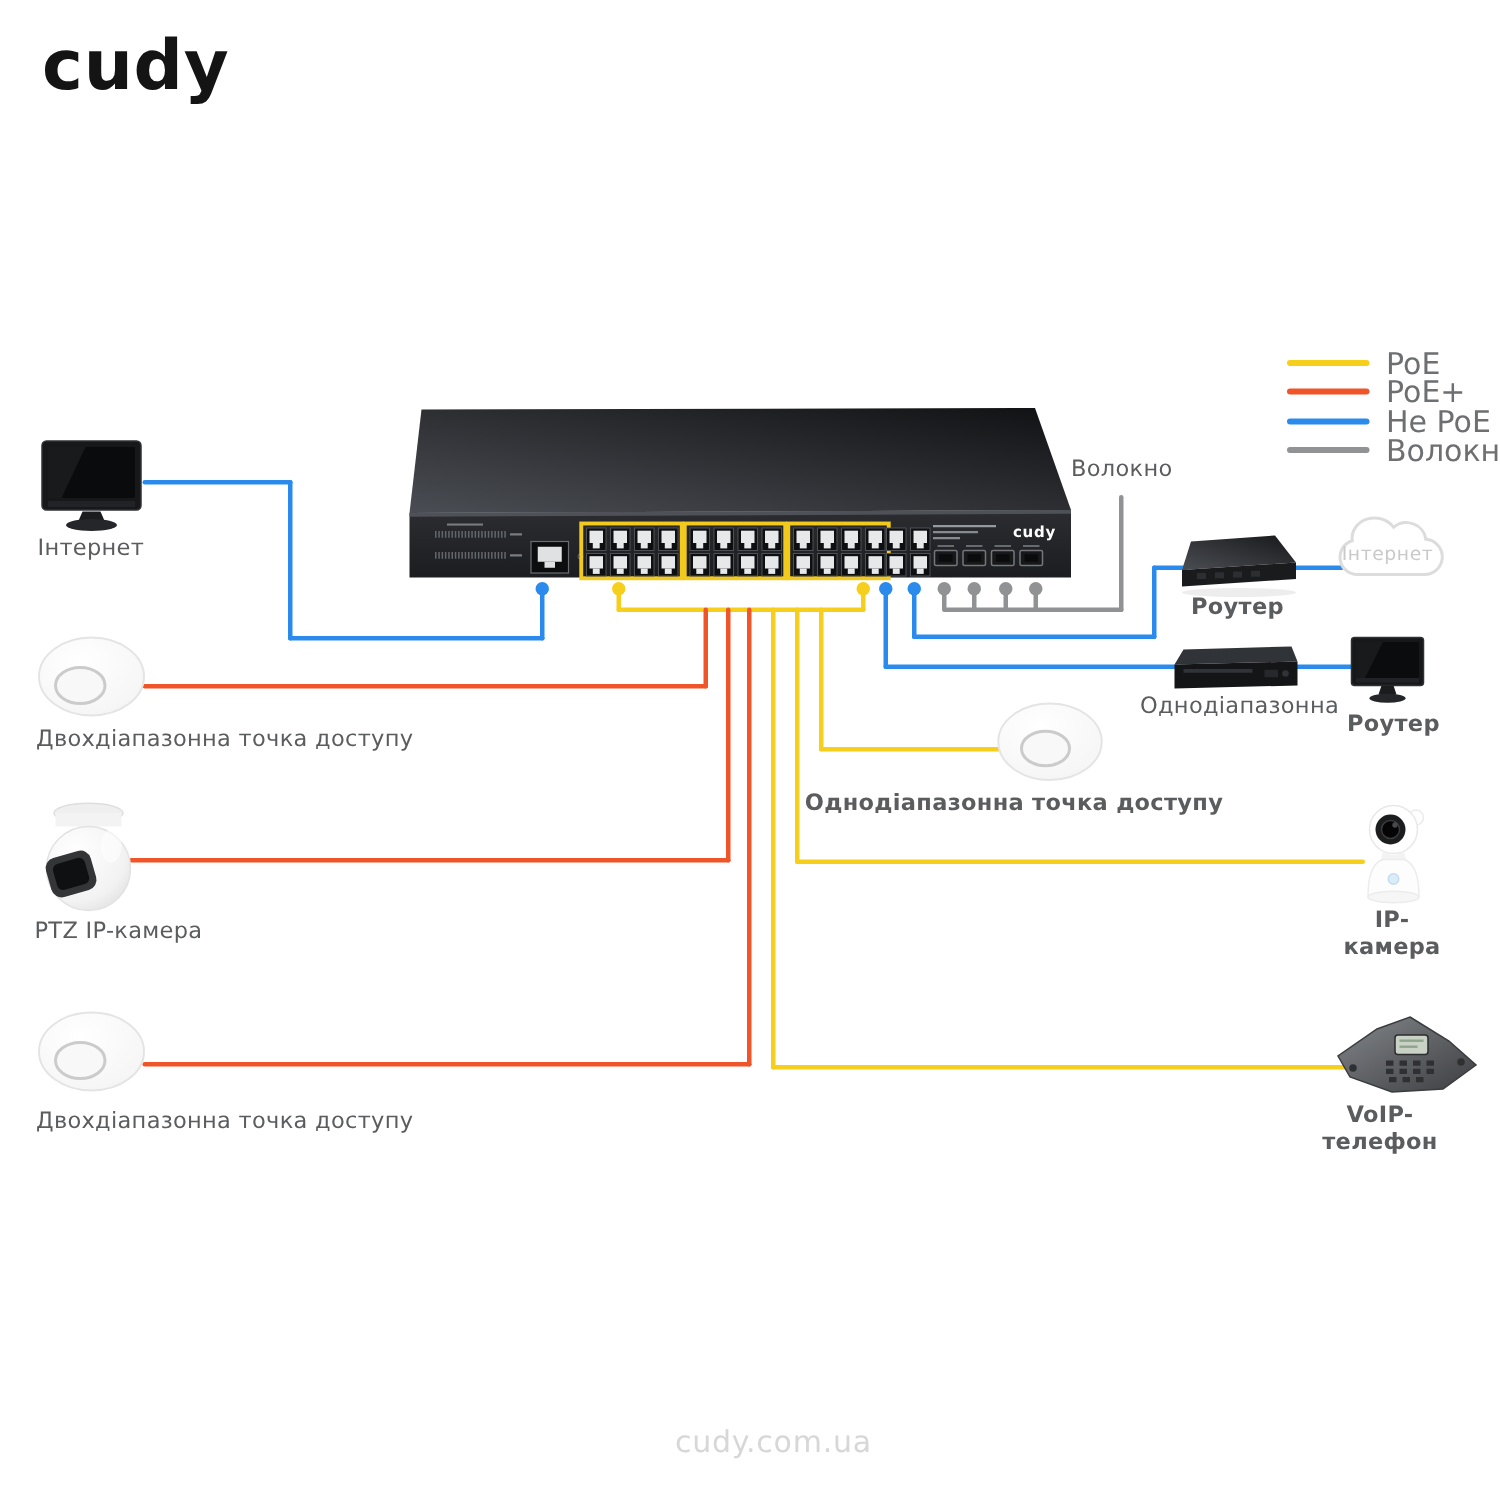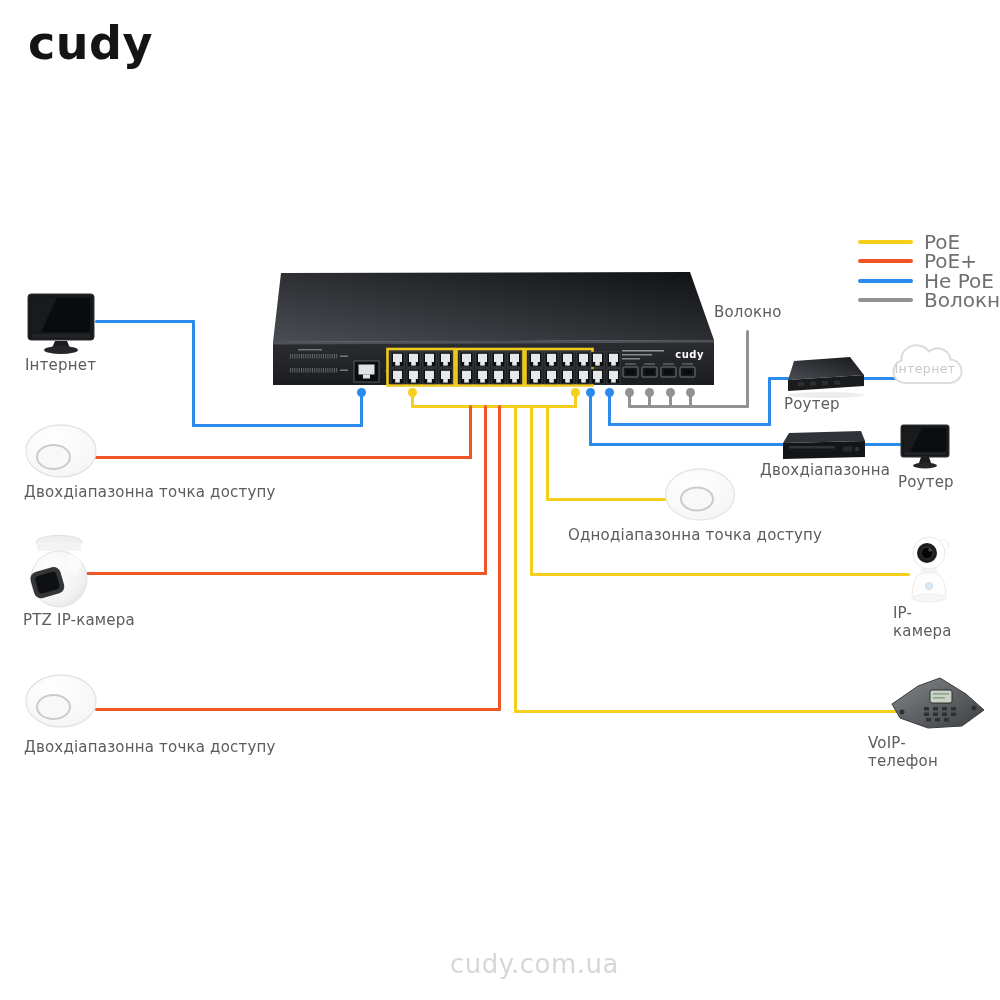--- a/index.html
+++ b/index.html
@@ -6,27 +6,27 @@
   .stage{position:relative;width:1000px;height:1000px;background:#ffffff;overflow:hidden;
          font-family:"DejaVu Sans",sans-serif;}
   .abs{position:absolute;}
   .line{position:absolute;border-radius:2px;}
   .dot{position:absolute;width:9px;height:9px;border-radius:50%;}
   .c-poe{background:#F6CF1D;}
   .c-poeplus{background:#F0552A;}
   .c-nonpoe{background:#2B8BEC;}
   .c-fiber{background:#909294;}
   .lbl{position:absolute;color:#5B5C5E;font-size:15px;letter-spacing:.2px;white-space:nowrap;}
-  .lbl.center{text-align:left;white-space:normal;}
+  .lbl.center{text-align:center;white-space:normal;font-weight:bold;}
   .logo{position:absolute;left:28px;top:16px;font-size:46px;font-weight:700;color:#141414;letter-spacing:0.5px;}
   .legend{position:absolute;left:858px;top:232px;}
   .legend-row{display:flex;align-items:center;height:19.5px;}
   .legend-swatch{width:55px;height:4px;border-radius:2px;margin-right:11px;flex:0 0 auto;}
   .legend-label{color:#6E6F71;font-size:20px;white-space:nowrap;}
-  .watermark{position:absolute;left:450px;top:949px;font-size:26px;color:#D7D7D7;letter-spacing:.5px;}
+  .watermark{position:absolute;left:450px;top:949px;font-size:20px;color:#D7D7D7;letter-spacing:.5px;}
 </style>
 </head>
 <body>
 
 <div class="stage">
 
   <svg width="0" height="0" style="position:absolute">
     <defs>
       <linearGradient id="gTop" x1="0" y1="1" x2="1" y2="0">
         <stop offset="0" stop-color="#4A4D53"></stop>
@@ -390,21 +390,21 @@
   <svg class="abs" style="left:24px;top:673px" width="74" height="60">
     <ellipse cx="37" cy="28" rx="35" ry="26" fill="url(#gDisc)" stroke="#E4E4E4" stroke-width="1.3"></ellipse>
     <ellipse cx="29.5" cy="34" rx="16.5" ry="12" fill="#F8F8F8" stroke="#CBCBCB" stroke-width="2"></ellipse>
   </svg>
   <div class="lbl" style="left:24px;top:738px">Двохдіапазонна точка доступу</div>
 
   <svg class="abs" style="left:664px;top:468px" width="72" height="56">
     <ellipse cx="36" cy="26.5" rx="34.5" ry="25.5" fill="url(#gDisc)" stroke="#E4E4E4" stroke-width="1.3"></ellipse>
     <ellipse cx="33" cy="31" rx="16" ry="11.5" fill="#F8F8F8" stroke="#CBCBCB" stroke-width="2"></ellipse>
   </svg>
-  <div class="lbl center" style="left:568px;top:526px;width:290px">Однодіапазонна точка доступу</div>
+  <div class="lbl center" style="left:531px;top:526px;width:290px">Однодіапазонна точка доступу</div>
 
   <svg class="abs" style="left:784px;top:356px" width="82" height="46">
     <ellipse cx="42" cy="39" rx="38" ry="3" fill="#000000" opacity="0.07"></ellipse>
     <polygon points="10,5 66,1 80,19 4,24" fill="url(#gRTop)"></polygon>
     <polygon points="4,24 80,19 80,30 4,35" fill="#1A1B1D"></polygon>
     <rect x="14" y="26" width="6" height="4" fill="#2C2E31"></rect>
     <rect x="26" y="25.5" width="6" height="4" fill="#2C2E31"></rect>
     <rect x="38" y="25" width="6" height="4" fill="#2C2E31"></rect>
     <rect x="50" y="24.5" width="6" height="4" fill="#2C2E31"></rect>
   </svg>
@@ -415,21 +415,21 @@
     <text x="41" y="31" text-anchor="middle" fill="#C9C9C9" font-size="12.5" letter-spacing="0.4">Інтернет</text>
   </svg>
 
   <svg class="abs" style="left:781px;top:430px" width="86" height="34">
     <polygon points="8,3 80,1 84,11 2,13" fill="#303338"></polygon>
     <polygon points="2,13 84,11 84,27 2,29" fill="#141517"></polygon>
     <rect x="8" y="16" width="46" height="2.5" fill="#303337"></rect>
     <rect x="62" y="16.5" width="9" height="5" fill="#26282B"></rect>
     <circle cx="76" cy="19" r="2.2" fill="#303337"></circle>
   </svg>
-  <div class="lbl" style="left:760px;top:461px">Двохдіапазонна</div>
+  <div class="lbl" style="left:760px;top:461px">Однодіапазонна</div>
 
   <svg class="abs" style="left:900px;top:424px" width="52" height="48">
     <rect x="1" y="1" width="48" height="32" rx="2" fill="#17181A" stroke="#2F3134"></rect>
     <rect x="4" y="4" width="42" height="24" fill="#0B0C0D"></rect>
     <polygon points="4,4 22,4 10,28 4,28" fill="#1F2124" opacity="0.7"></polygon>
     <rect x="4" y="28" width="42" height="3" fill="#202225"></rect>
     <path d="M21,33 L29,33 L31,39 L19,39 Z" fill="#1B1C1E"></path>
     <ellipse cx="25" cy="41.5" rx="12" ry="3" fill="#242629"></ellipse>
   </svg>
   <div class="lbl center" style="left:898px;top:473px;width:56px">Роутер</div>

